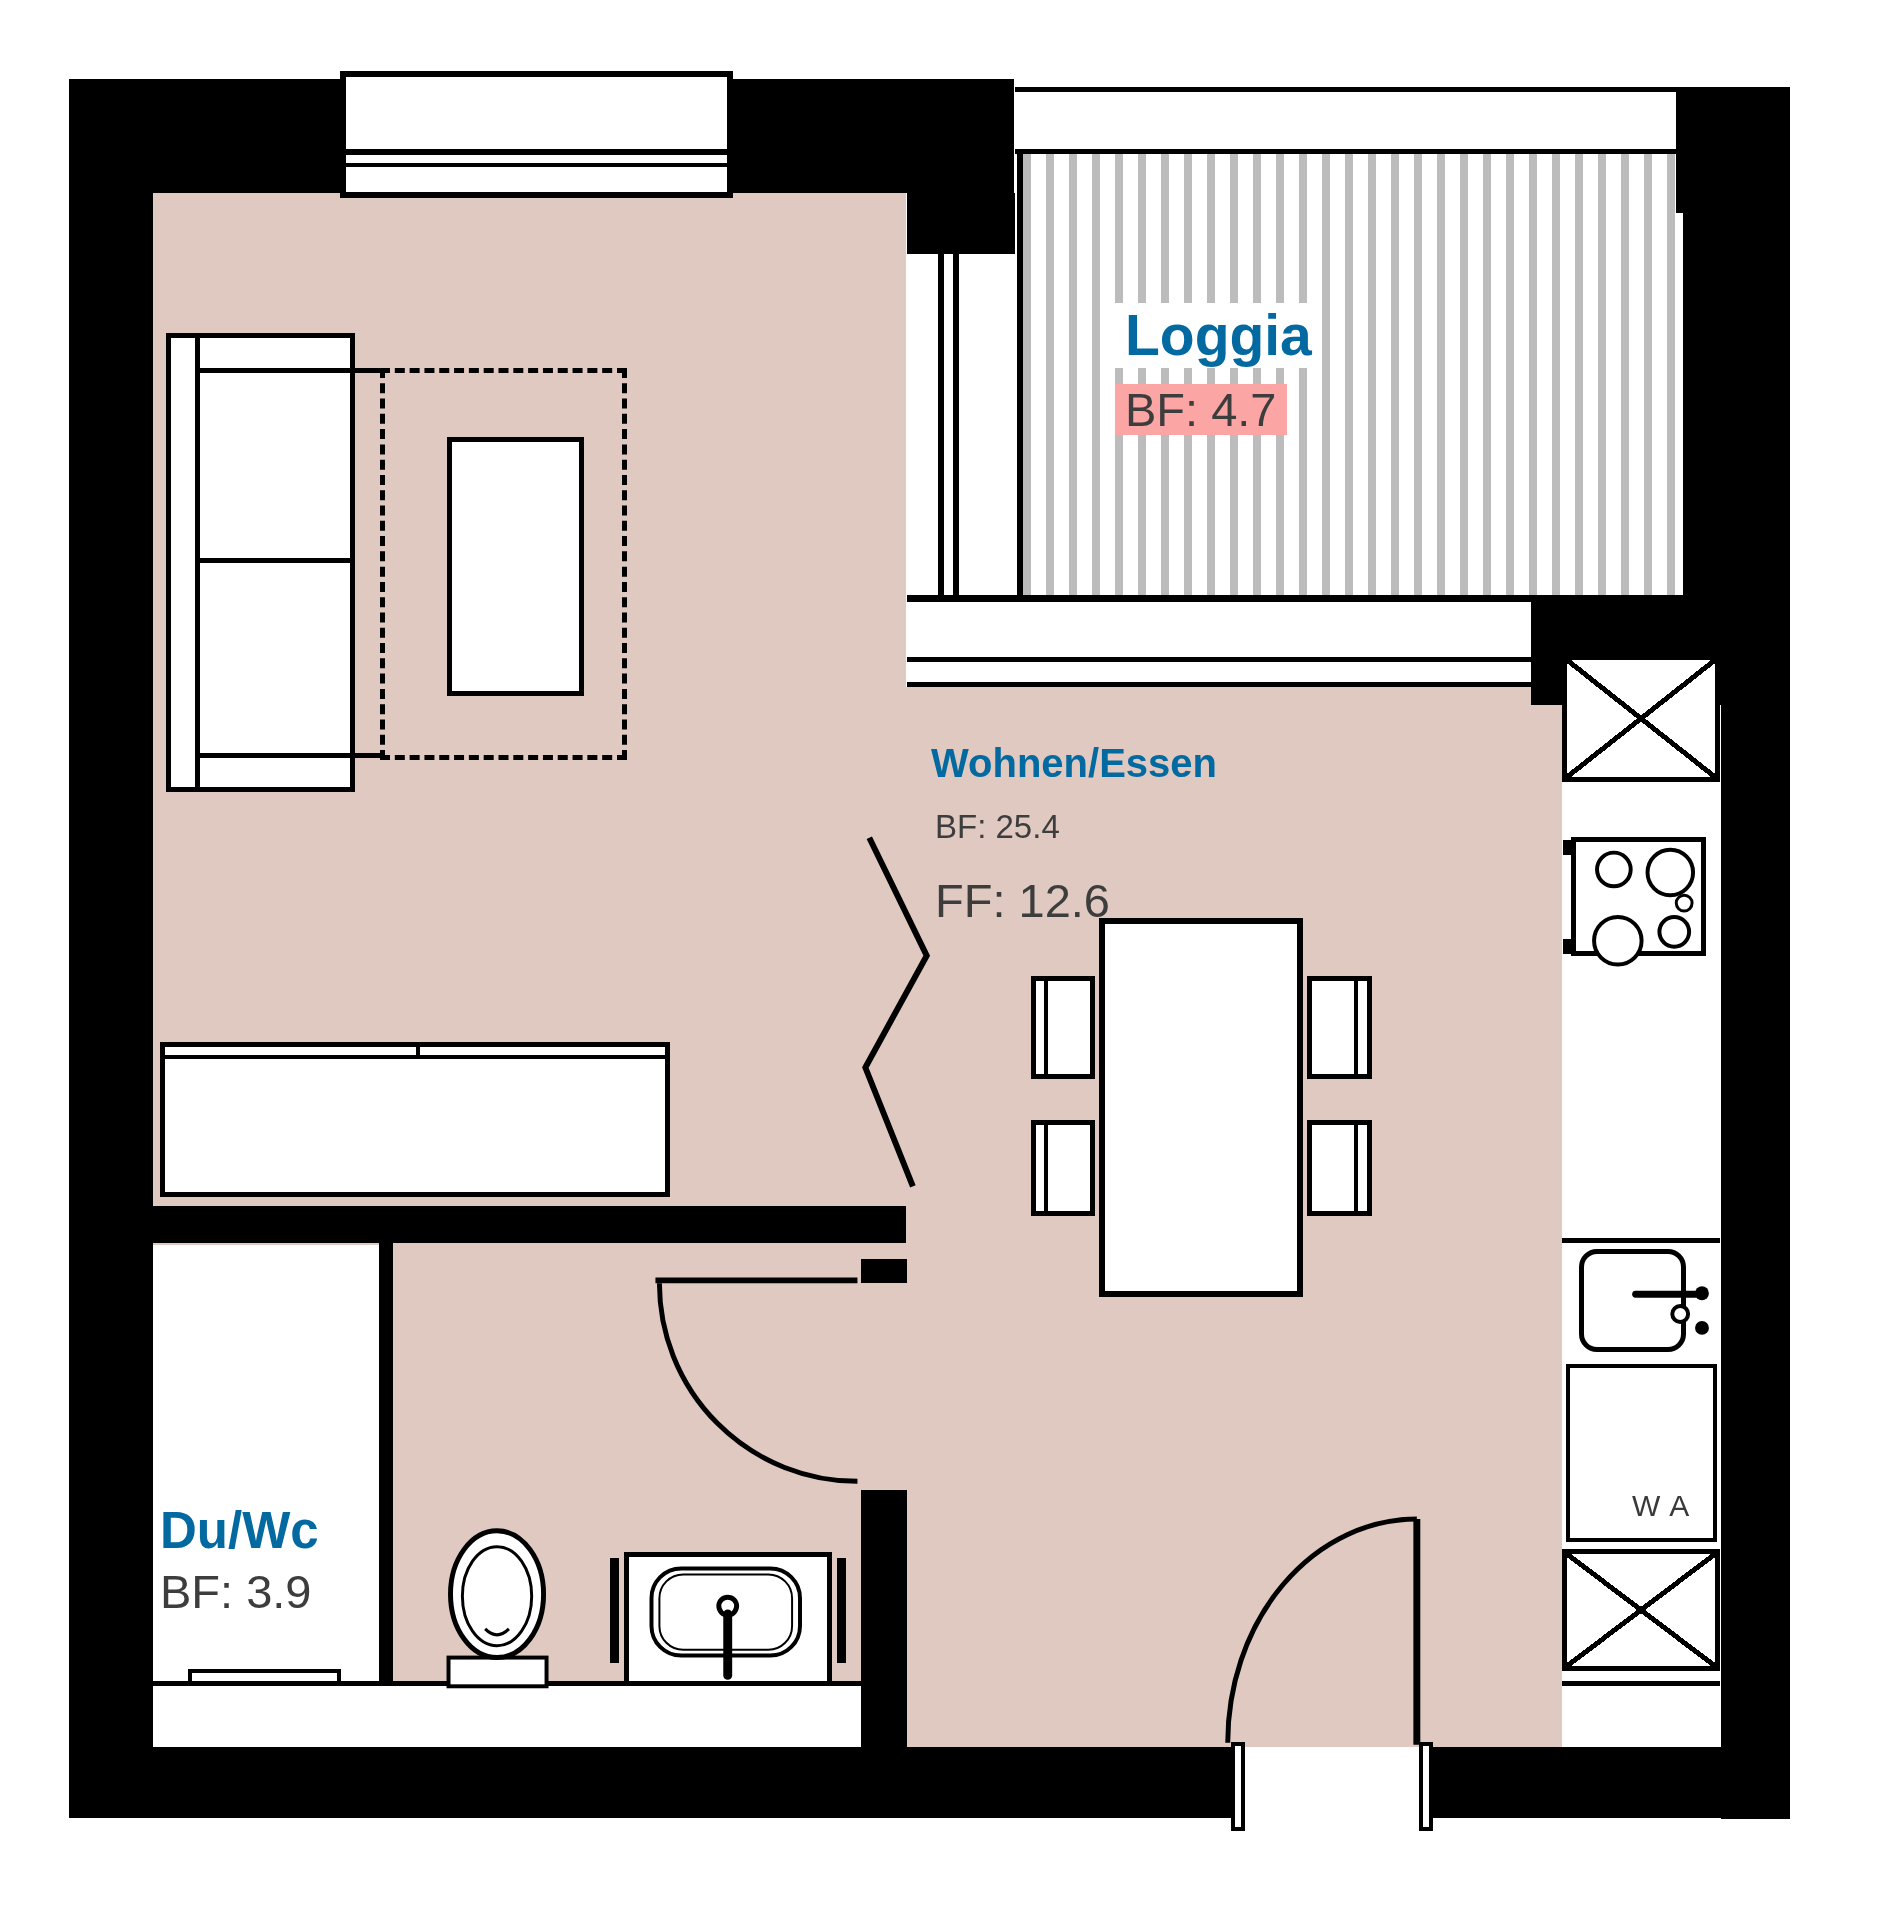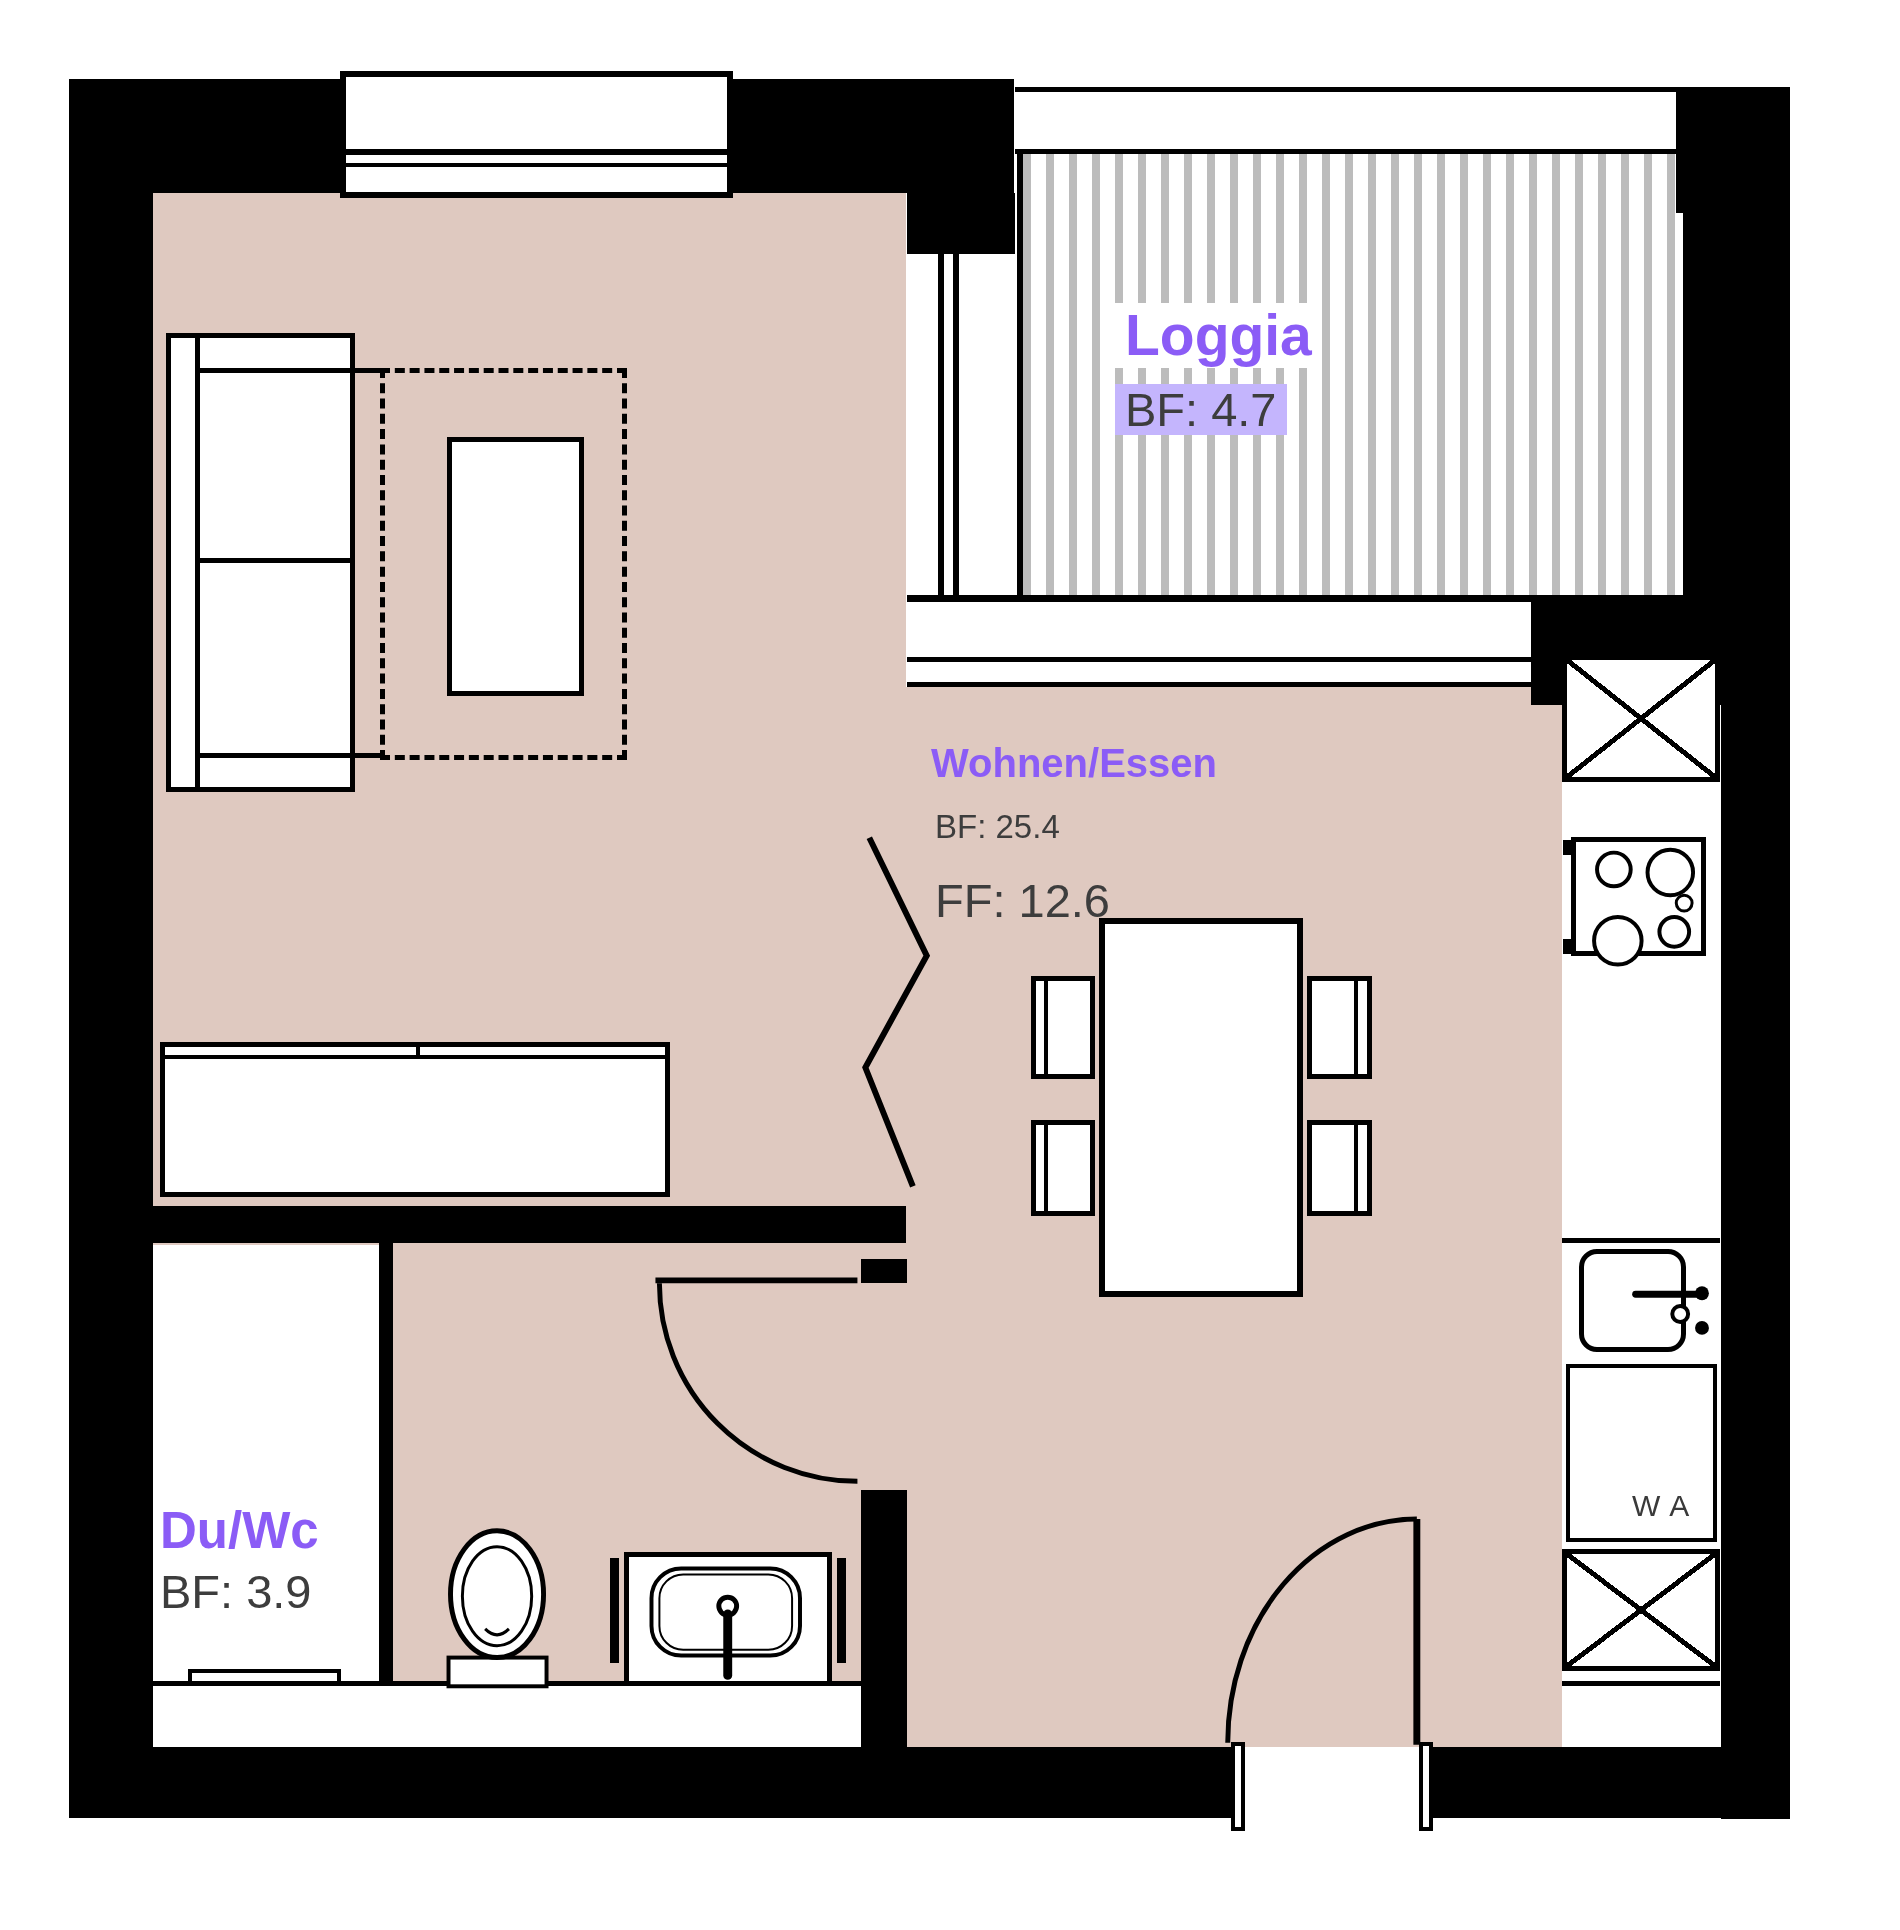--- a/index.html
+++ b/index.html
@@ -10,21 +10,21 @@
   .floor{background:#dfc9c0;}
   .whitebox{background:#fff;border:5px solid #000;}
   .line{background:#000;}
   .xbox{background:
       linear-gradient(to top right, transparent calc(50% - 2.5px), #000 calc(50% - 2.5px) calc(50% + 2.5px), transparent calc(50% + 2.5px)),
       linear-gradient(to bottom right, transparent calc(50% - 2.5px), #000 calc(50% - 2.5px) calc(50% + 2.5px), transparent calc(50% + 2.5px)),
       #fff;
       border:5px solid #000;}
   .hatch{background:repeating-linear-gradient(90deg,#bcbcbc 0 8px,#ffffff 8px 23px);}
   .rug{border:5px dashed #000;}
-  .room-title{position:absolute;font-weight:bold;color:#8b5cf6;line-height:1;letter-spacing:0px;}
+  .room-title{position:absolute;font-weight:bold;color:#0369a1;line-height:1;letter-spacing:0px;}
   .room-area{position:absolute;color:#3d3d3d;line-height:1;}
   .wa-label{position:absolute;color:#3a3a3a;font-size:30px;letter-spacing:10px;line-height:1;}
   svg{position:absolute;left:0;top:0;}
 </style>
 </head>
 <body>
 
 <div class="plan">
 
   <div class="abs floor" style="left:150px;top:193px;width:756px;height:512px;"></div>
@@ -145,21 +145,21 @@
 
     <g>
       <line x1="1652" y1="1307" x2="1714" y2="1307" stroke="#000" stroke-width="7" stroke-linecap="round"></line>
       <circle cx="1697" cy="1327" r="8" fill="#fff" stroke="#000" stroke-width="4"></circle>
       <circle cx="1719" cy="1306" r="7" fill="#000"></circle>
       <circle cx="1719" cy="1341" r="7" fill="#000"></circle>
     </g>
   </svg>
 
   <div class="room-title" style="left:1115px;top:303px;font-size:57px;background:#fff;padding:4px 10px;">Loggia</div>
-  <div class="room-area" style="left:1115px;top:384px;font-size:47px;background:#c4b5fd;padding:2px 10px;">BF: 4.7</div>
+  <div class="room-area" style="left:1115px;top:384px;font-size:47px;background:#fca5a5;padding:2px 10px;">BF: 4.7</div>
 
   <div class="room-title" style="left:931px;top:743px;font-size:40px;">Wohnen/Essen</div>
   <div class="room-area" style="left:935px;top:810px;font-size:33px;">BF: 25.4</div>
   <div class="room-area" style="left:935px;top:877px;font-size:47px;">FF: 12.6</div>
 
   <div class="room-title" style="left:160px;top:1505px;font-size:51px;">Du/Wc</div>
   <div class="room-area" style="left:160px;top:1568px;font-size:47px;">BF: 3.9</div>
 
 </div>
 

